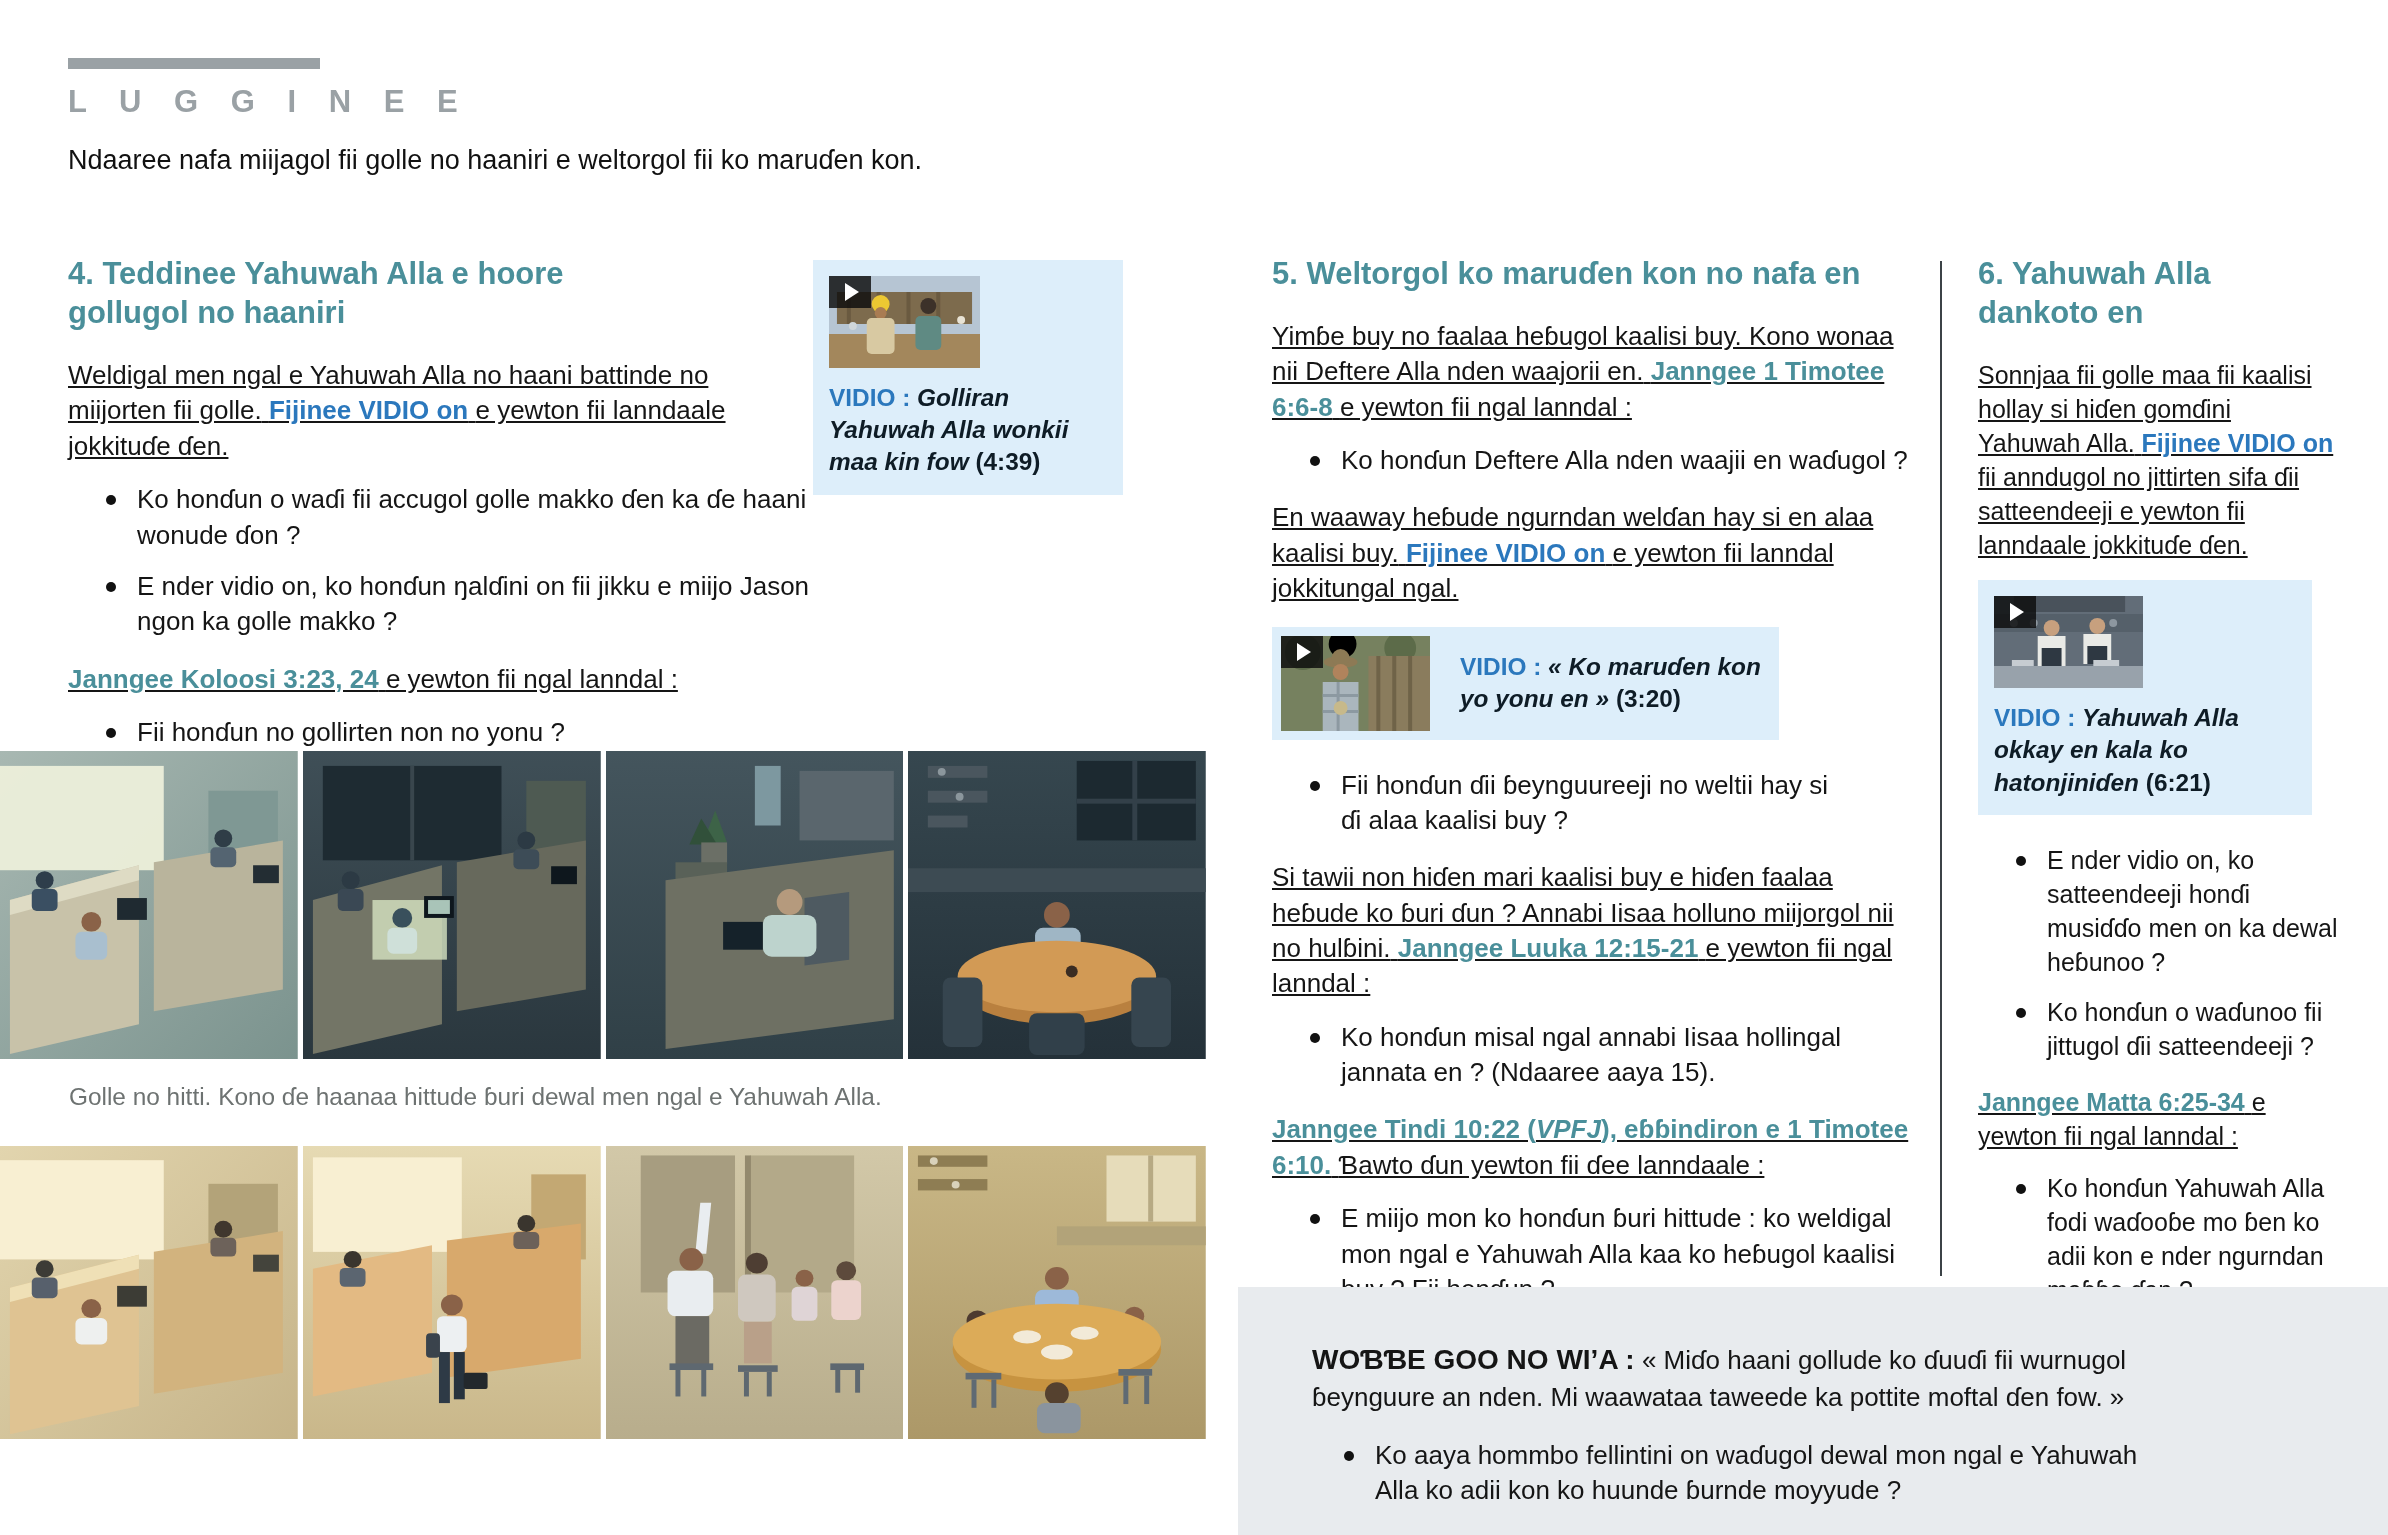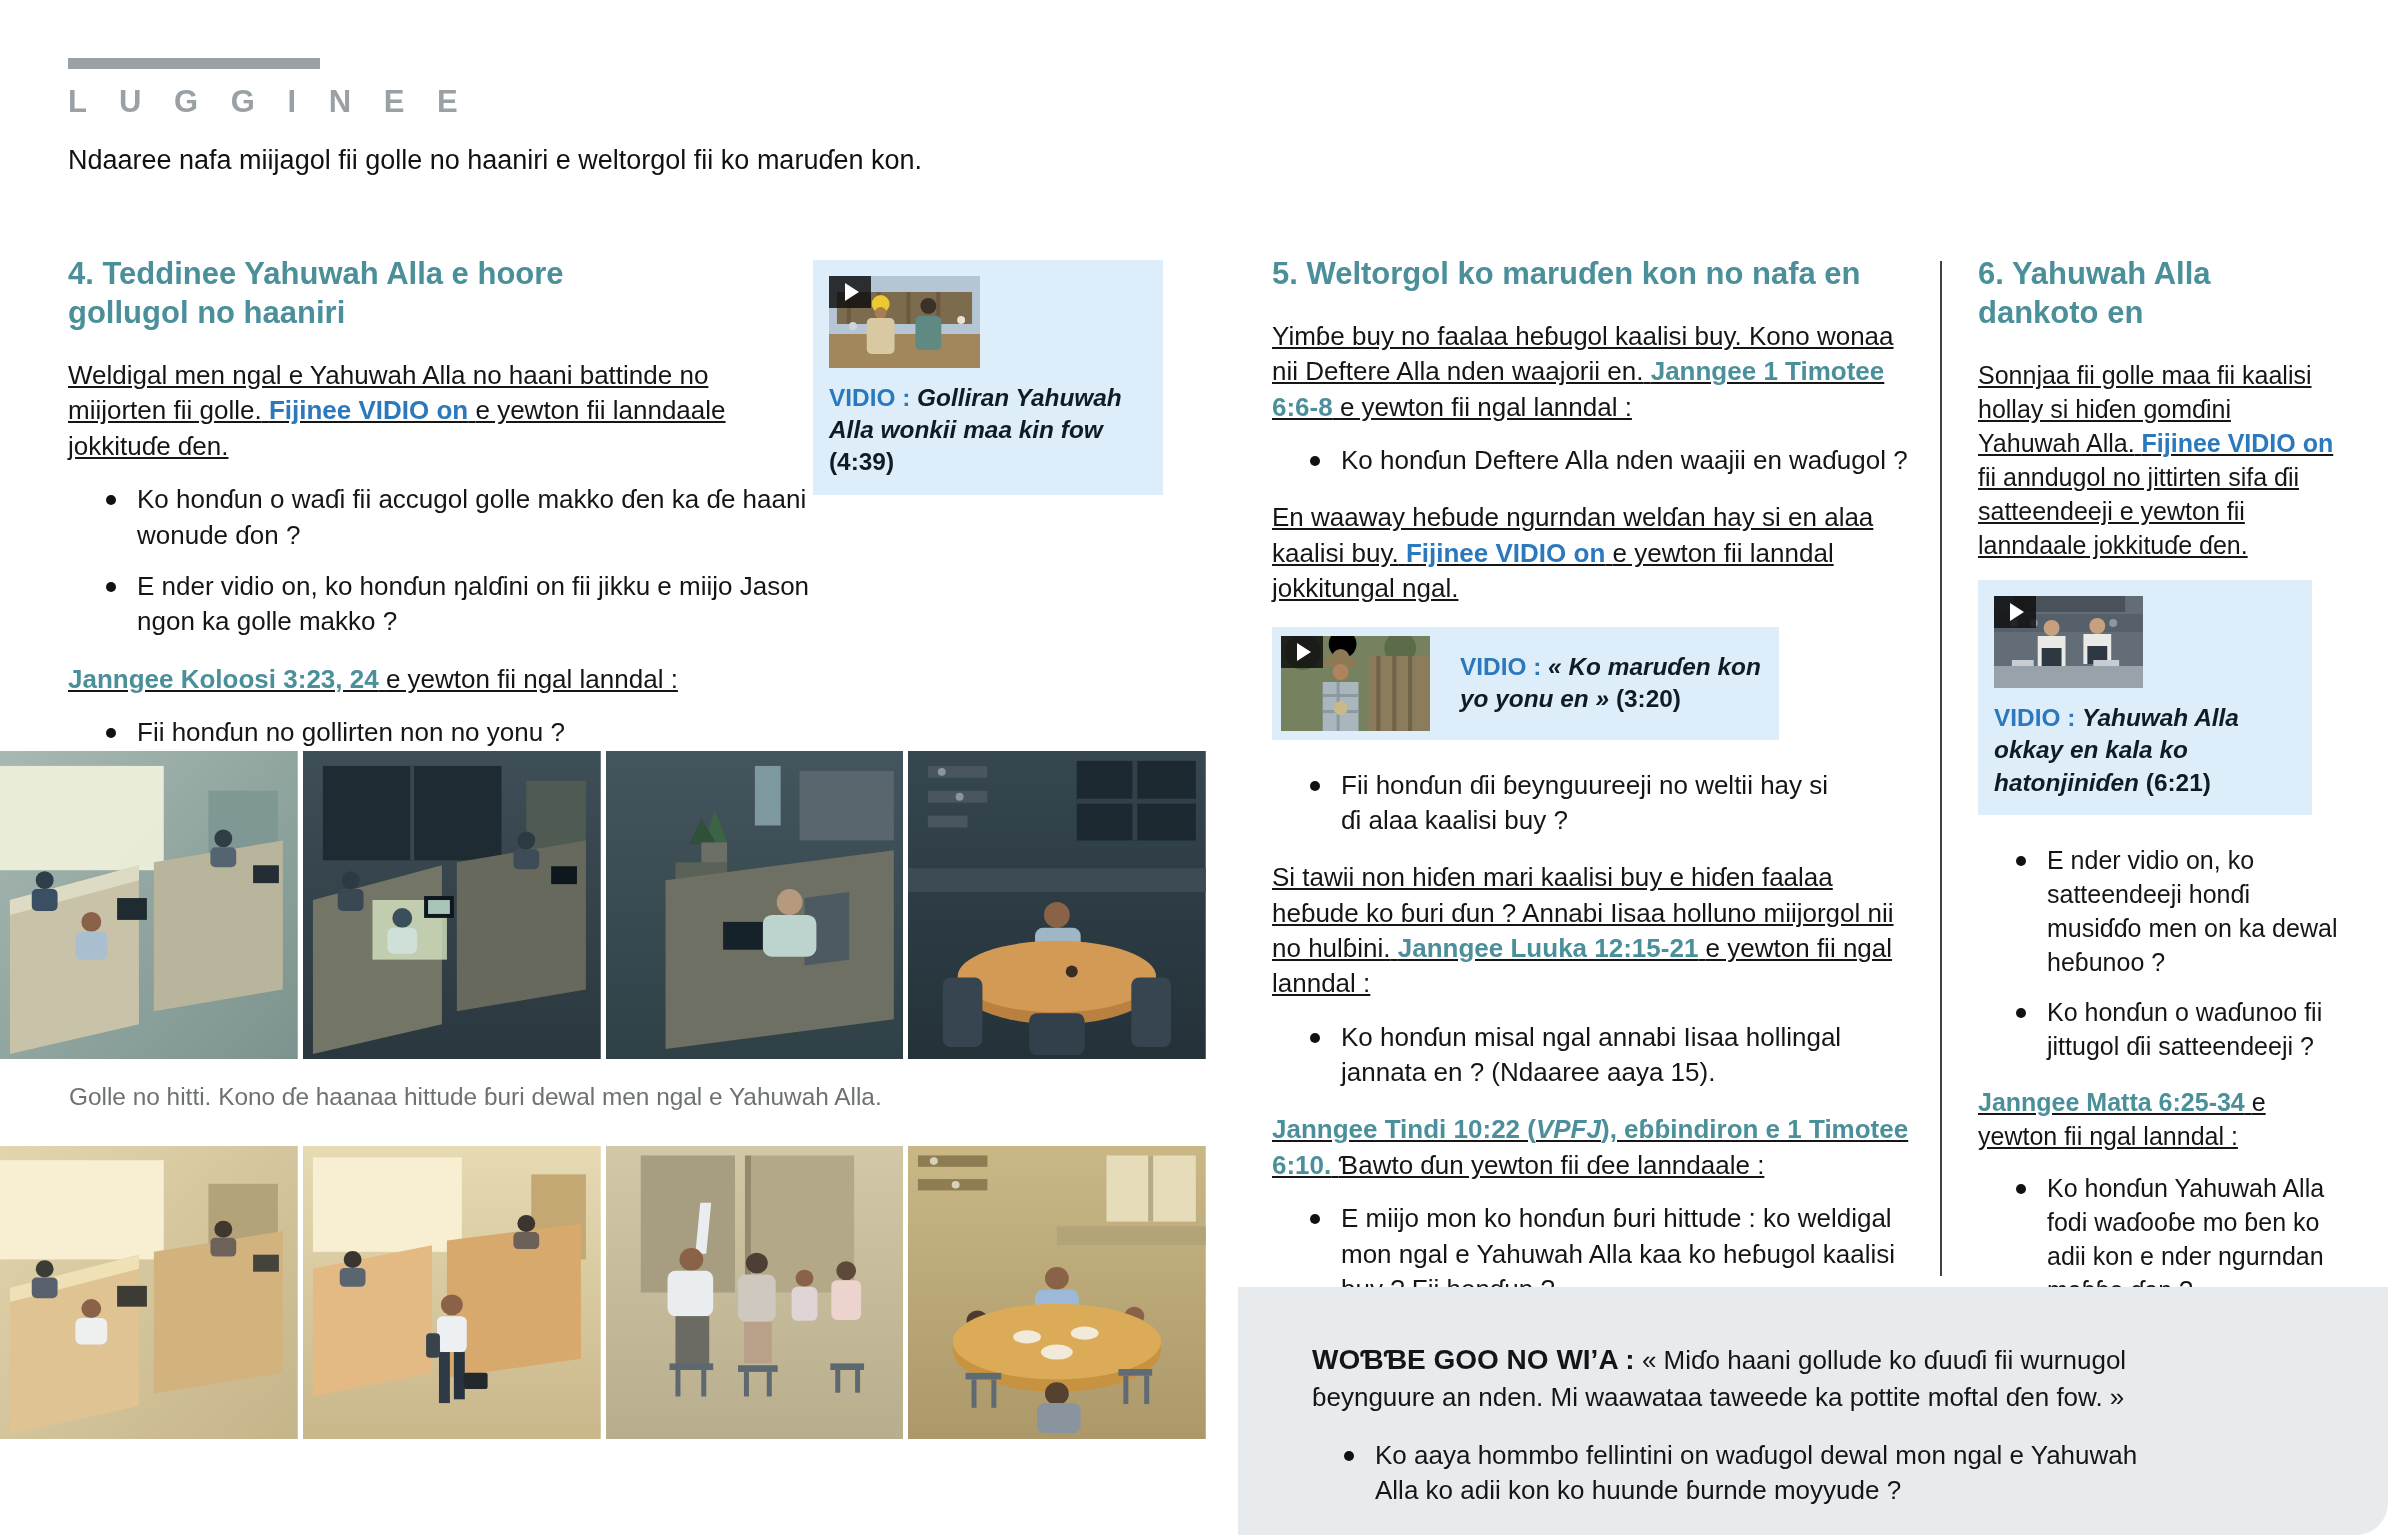--- a/index.html
+++ b/index.html
@@ -1,42 +1,42 @@
 <!DOCTYPE html>
 <html style="--teal: #4a8f9a; --blue: #2b78bd; --videobox: #ddeefa; --graybox: #e8ebee; --caption: #6d7271; --kicker: #9aa1a5; --ink: #151515;"><head>
 <meta charset="utf-8">
 <style>
   :root{
     --teal:#4a8f9a; --blue:#2b78bd; --videobox:#ddeefa; --graybox:#e8ebee;
     --caption:#6d7271; --kicker:#9aa1a5; --ink:#151515;
   }
   html,body{margin:0;padding:0;background:#fff;}
   .page{position:relative;width:2388px;height:1535px;background:#fff;overflow:hidden;
-        font-family:"Liberation Sans",sans-serif;color:var(--ink);border-radius:32px;}
+        font-family:"Liberation Sans",sans-serif;color:var(--ink);}
   .rule{position:absolute;left:68px;top:58px;width:252px;height:11px;background:var(--kicker);}
   .kicker{position:absolute;left:68px;top:84px;font-size:31px;font-weight:bold;
           letter-spacing:12px;color:var(--kicker);}
   .intro{position:absolute;left:68px;top:145px;font-size:27px;color:#111;margin:0;}
   h2{font-size:31px;line-height:1.26;color:var(--teal);margin:0 0 26px;font-weight:bold;}
   .body{font-size:26px;line-height:1.36;margin:4px 0 18px;text-decoration:underline;}
   .blue{color:var(--blue);font-weight:bold;text-decoration:none;cursor:pointer;}
   .teal{color:var(--teal);font-weight:bold;text-decoration:none;cursor:pointer;}
   ul{list-style:none;margin:0 0 22px 36px;padding:0;}
   li{position:relative;padding-left:33px;font-size:26px;line-height:1.36;margin-bottom:16px;}
   li::before{content:"";position:absolute;left:2px;top:13px;width:10px;height:10px;
              border-radius:50%;background:#111;}
   .colA{position:absolute;left:68px;top:254px;width:1087px;}
   .colA h2{width:577px;}
   .colA .body,.colA ul{max-width:722px;}
   .colB{position:absolute;left:1272px;top:254px;width:647px;}
   .colC{position:absolute;left:1978px;top:254px;width:360px;}
   .colC .body,.colC li{font-size:25px;}
   .divider{position:absolute;left:1940px;top:261px;width:2px;height:1015px;background:#3c4347;}
   .vcard{background:var(--videobox);box-sizing:border-box;}
-  .vb1{position:absolute;left:745px;top:6px;width:350px;min-height:197px;padding:16px;}
+  .vb1{position:absolute;left:745px;top:6px;width:310px;min-height:197px;padding:16px;}
   .vb2{display:flex;gap:30px;align-items:center;margin:20px 0 28px;padding:9px;width:507px;}
   .vb3{margin:4px 0 28px;width:334px;padding:16px;}
   .thumb{position:relative;background:#888;overflow:hidden;}
   .thumb svg{display:block;width:100%;height:100%;}
   .vb1 .thumb{width:151px;height:92px;}
   .vb2 .thumb{width:149px;height:95px;flex:0 0 auto;}
   .vb3 .thumb{width:149px;height:92px;}
   .play{position:absolute;left:0;top:0;width:42px;height:32px;background:rgba(12,12,12,.82);
         display:flex;align-items:center;justify-content:center;}
   .play::after{content:"";width:0;height:0;border-left:14px solid #fff;

